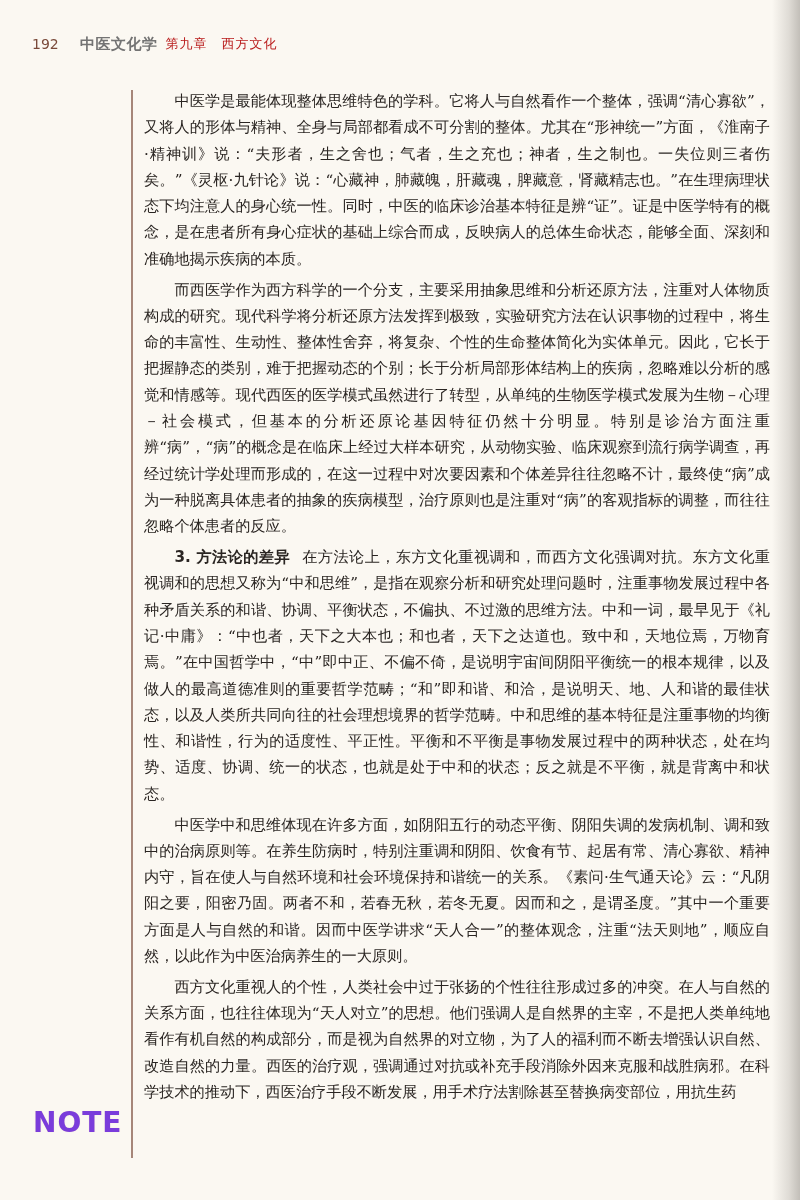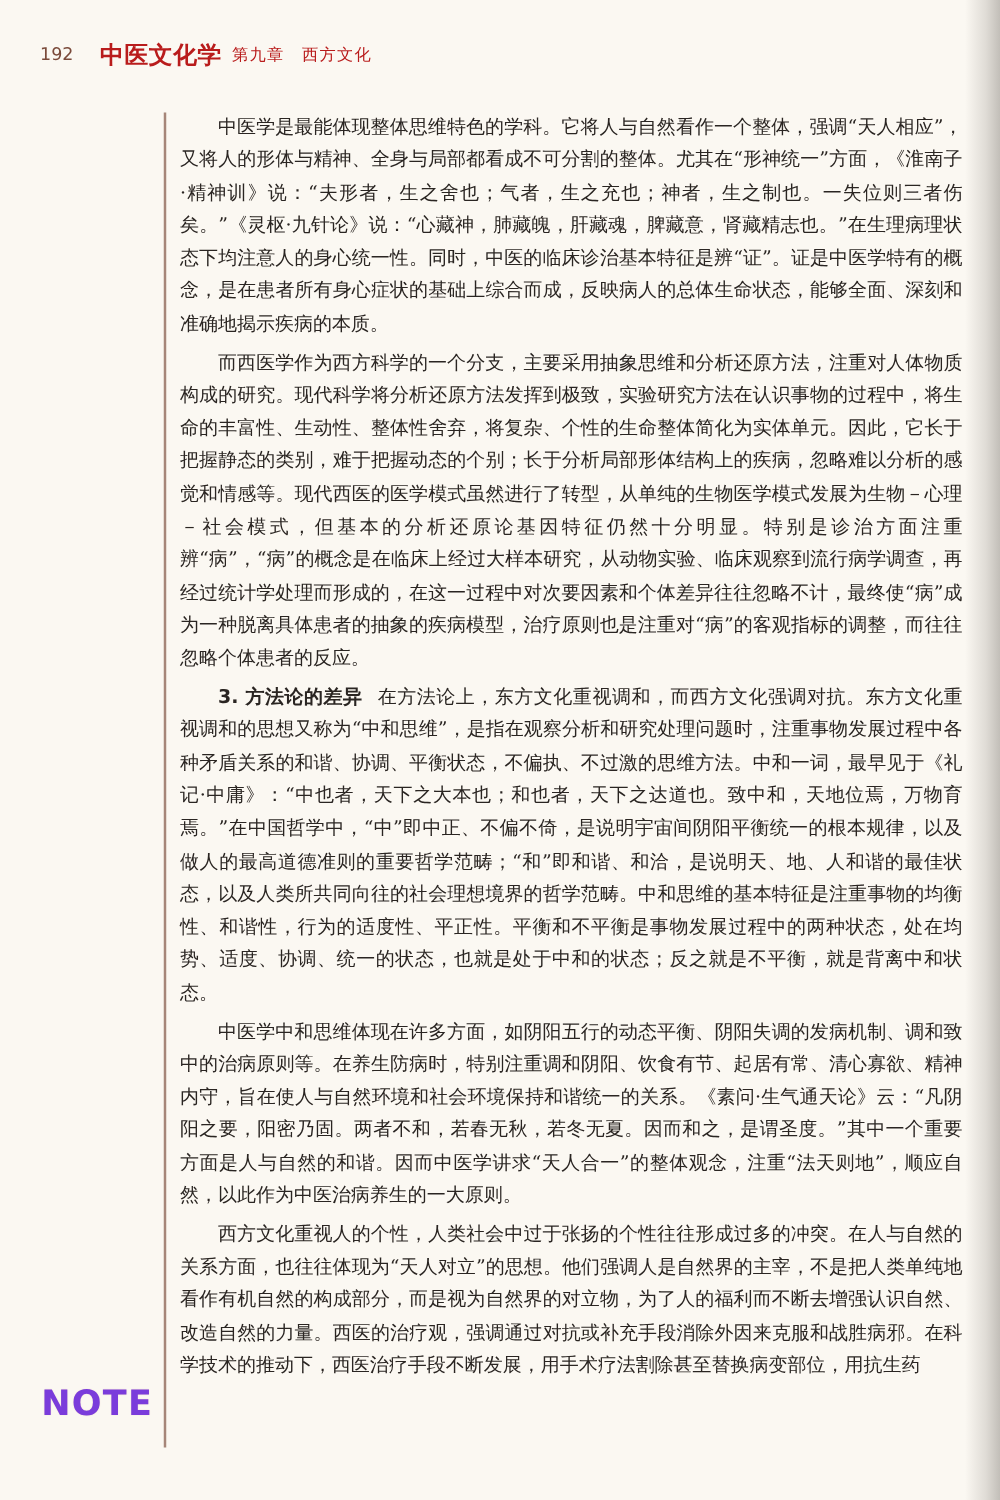--- a/index.html
+++ b/index.html
@@ -12,21 +12,21 @@
   .binding-shadow {
     position: absolute; top: 0; right: 0; width: 28px; height: 1200px;
     background: linear-gradient(to right, rgba(255,255,255,0) 0%, rgba(200,196,190,0.55) 60%, rgba(170,166,160,0.7) 100%);
   }
   .header {
     position: absolute; top: 32px; left: 32px; height: 24px;
     display: flex; align-items: center;
     font-family: "DejaVu Sans", "Liberation Sans", sans-serif;
   }
   .page-number { font-size: 14px; color: #7a4a3a; width: 48px; }
-  .book-title { font-size: 19px; font-weight: bold; color: #b91c1c; letter-spacing: 0.5px; }
+  .book-title { font-size: 15px; font-weight: bold; color: #737373; letter-spacing: 0.5px; }
   .chapter-ghost { font-size: 13px; color: #b91c1c; margin-left: 8px; letter-spacing: 1px; }
   .margin-rule {
     position: absolute; left: 131px; top: 90px; width: 2px; height: 1068px;
     background: #a68679;
   }
   .note-logo {
     position: absolute; left: 33px; top: 1106px;
     font-family: "DejaVu Sans", "Liberation Sans", sans-serif;
     font-weight: bold; font-size: 28px; letter-spacing: 1px;
     color: #6d28d9; opacity: 0.9;
@@ -48,18 +48,18 @@
 <div class="header">
   <span class="page-number">192</span>
   <span class="book-title">中医文化学</span>
   <span class="chapter-ghost">第九章　西方文化</span>
 </div>
 
 <div class="margin-rule"></div>
 <div class="note-logo">NOTE</div>
 
 <div class="content">
-  <p>中医学是最能体现整体思维特色的学科。它将人与自然看作一个整体，强调“天人相应”，又将人的形体与精神、全身与局部都看成不可分割的整体。尤其在“形神统一”方面，《淮南子·精神训》说：“夫形者，生之舍也；气者，生之充也；神者，生之制也。一失位则三者伤矣。”《灵枢·九针论》说：“心藏神，肺藏魄，肝藏魂，脾藏意，肾藏精志也。”在生理病理状态下均注意人的身心统一性。同时，中医的临床诊治基本特征是辨“证”。证是中医学特有的概念，是在患者所有身心症状的基础上综合而成，反映病人的总体生命状态，能够全面、深刻和准确地揭示疾病的本质。</p>
+  <p>中医学是最能体现整体思维特色的学科。它将人与自然看作一个整体，强调“清心寡欲”，又将人的形体与精神、全身与局部都看成不可分割的整体。尤其在“形神统一”方面，《淮南子·精神训》说：“夫形者，生之舍也；气者，生之充也；神者，生之制也。一失位则三者伤矣。”《灵枢·九针论》说：“心藏神，肺藏魄，肝藏魂，脾藏意，肾藏精志也。”在生理病理状态下均注意人的身心统一性。同时，中医的临床诊治基本特征是辨“证”。证是中医学特有的概念，是在患者所有身心症状的基础上综合而成，反映病人的总体生命状态，能够全面、深刻和准确地揭示疾病的本质。</p>
   <p>而西医学作为西方科学的一个分支，主要采用抽象思维和分析还原方法，注重对人体物质构成的研究。现代科学将分析还原方法发挥到极致，实验研究方法在认识事物的过程中，将生命的丰富性、生动性、整体性舍弃，将复杂、个性的生命整体简化为实体单元。因此，它长于把握静态的类别，难于把握动态的个别；长于分析局部形体结构上的疾病，忽略难以分析的感觉和情感等。现代西医的医学模式虽然进行了转型，从单纯的生物医学模式发展为生物－心理－社会模式，但基本的分析还原论基因特征仍然十分明显。特别是诊治方面注重辨“病”，“病”的概念是在临床上经过大样本研究，从动物实验、临床观察到流行病学调查，再经过统计学处理而形成的，在这一过程中对次要因素和个体差异往往忽略不计，最终使“病”成为一种脱离具体患者的抽象的疾病模型，治疗原则也是注重对“病”的客观指标的调整，而往往忽略个体患者的反应。</p>
   <p><span class="section-heading">3. 方法论的差异</span><span>在方法论上，东方文化重视调和，而西方文化强调对抗。东方文化重视调和的思想又称为“中和思维”，是指在观察分析和研究处理问题时，注重事物发展过程中各种矛盾关系的和谐、协调、平衡状态，不偏执、不过激的思维方法。中和一词，最早见于《礼记·中庸》：“中也者，天下之大本也；和也者，天下之达道也。致中和，天地位焉，万物育焉。”在中国哲学中，“中”即中正、不偏不倚，是说明宇宙间阴阳平衡统一的根本规律，以及做人的最高道德准则的重要哲学范畴；“和”即和谐、和洽，是说明天、地、人和谐的最佳状态，以及人类所共同向往的社会理想境界的哲学范畴。中和思维的基本特征是注重事物的均衡性、和谐性，行为的适度性、平正性。平衡和不平衡是事物发展过程中的两种状态，处在均势、适度、协调、统一的状态，也就是处于中和的状态；反之就是不平衡，就是背离中和状态。</span></p>
   <p>中医学中和思维体现在许多方面，如阴阳五行的动态平衡、阴阳失调的发病机制、调和致中的治病原则等。在养生防病时，特别注重调和阴阳、饮食有节、起居有常、清心寡欲、精神内守，旨在使人与自然环境和社会环境保持和谐统一的关系。《素问·生气通天论》云：“凡阴阳之要，阳密乃固。两者不和，若春无秋，若冬无夏。因而和之，是谓圣度。”其中一个重要方面是人与自然的和谐。因而中医学讲求“天人合一”的整体观念，注重“法天则地”，顺应自然，以此作为中医治病养生的一大原则。</p>
   <p>西方文化重视人的个性，人类社会中过于张扬的个性往往形成过多的冲突。在人与自然的关系方面，也往往体现为“天人对立”的思想。他们强调人是自然界的主宰，不是把人类单纯地看作有机自然的构成部分，而是视为自然界的对立物，为了人的福利而不断去增强认识自然、改造自然的力量。西医的治疗观，强调通过对抗或补充手段消除外因来克服和战胜病邪。在科学技术的推动下，西医治疗手段不断发展，用手术疗法割除甚至替换病变部位，用抗生药</p>
 </div>
 
 </body></html>

